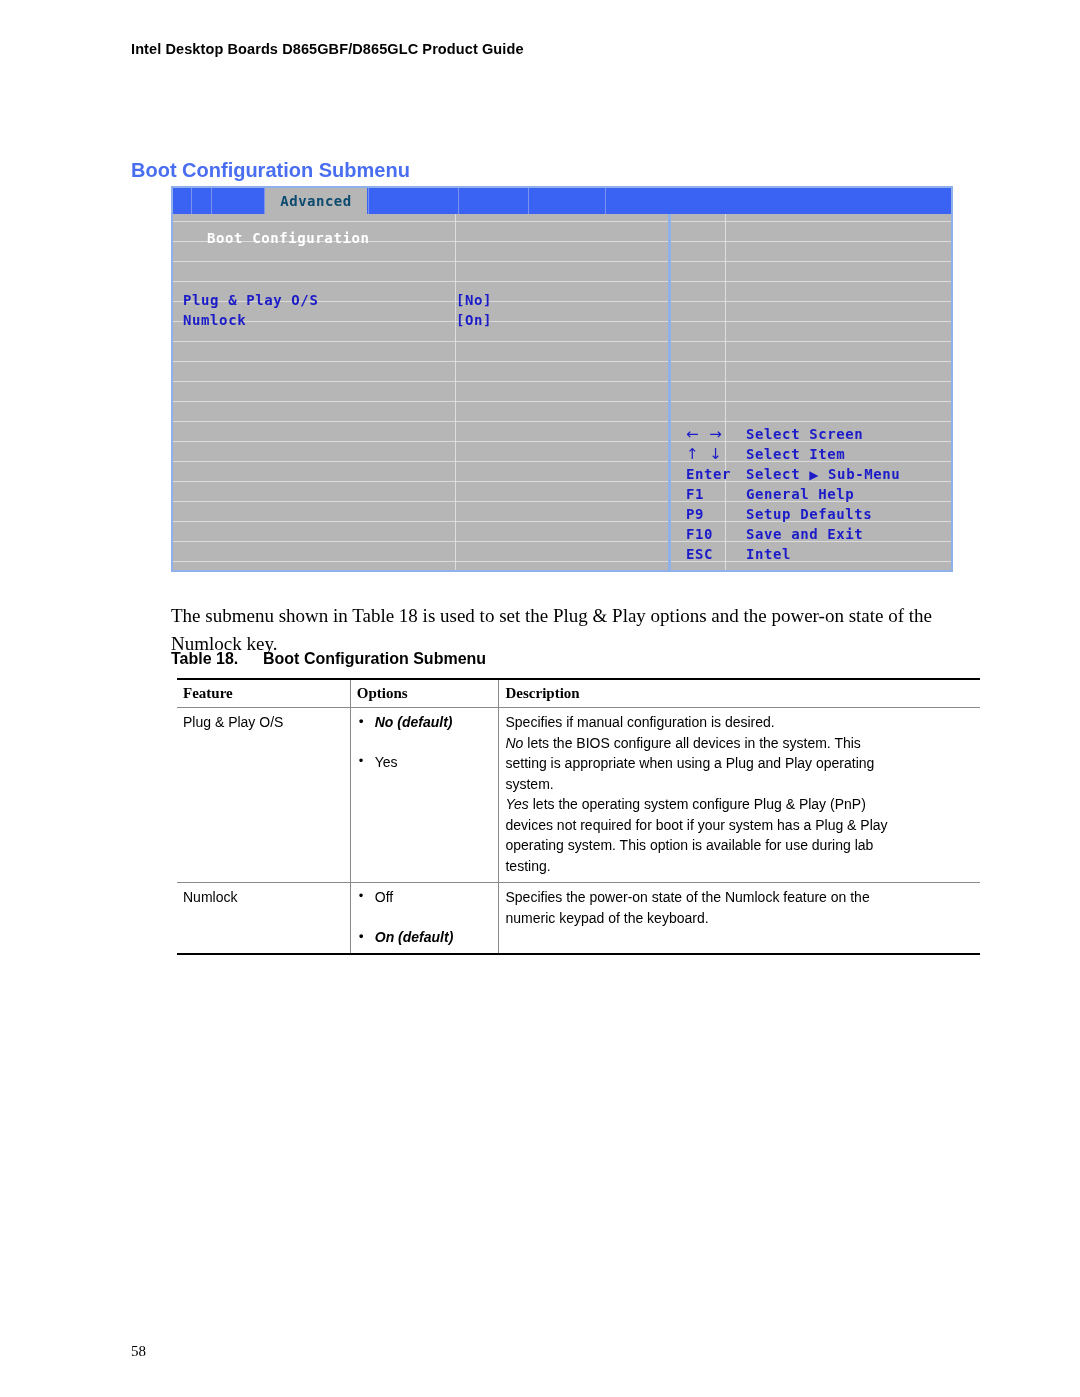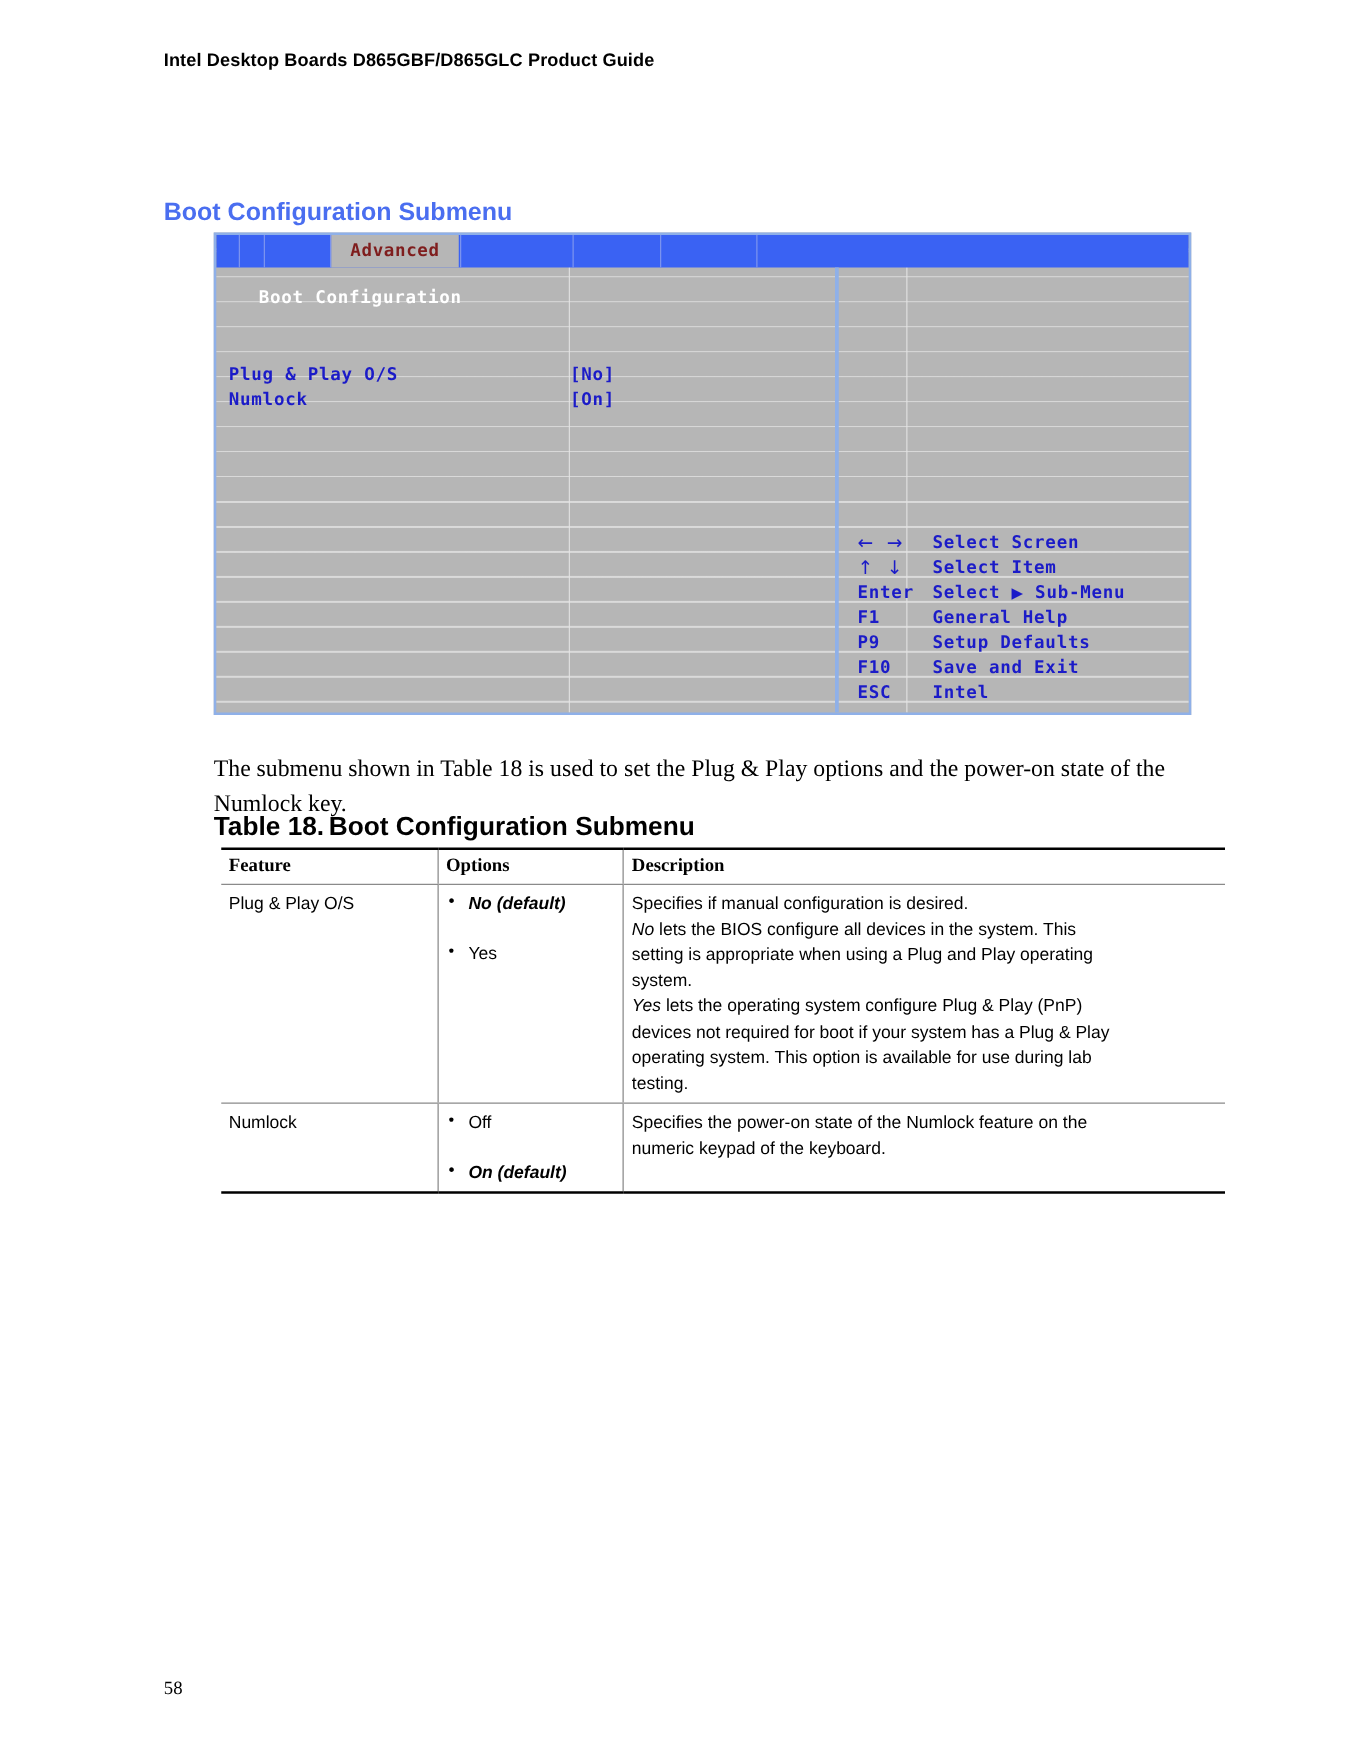--- a/index.html
+++ b/index.html
@@ -85,21 +85,21 @@
     width: 1px;
     background: #7b93ef;
   }
   .bios-tab-active {
     position: absolute;
     left: 92px;
     top: 0;
     width: 102px;
     height: 26px;
     background: #b6b6b6;
-    color: #7f1d1d;
+    color: #0c4a6e;
     font-weight: bold;
     font-size: 14px;
     line-height: 26px;
     text-align: center;
     letter-spacing: 0.5px;
   }
 
   
   .bios-body {
     position: absolute;
@@ -191,21 +191,21 @@
     color: #000;
   }
 
   
   .table-caption {
     position: absolute;
     left: 171px;
     top: 650px;
     font-family: "Liberation Sans", sans-serif;
     font-weight: bold;
-    font-size: 21px;
+    font-size: 16px;
     white-space: nowrap;
   }
   .table-caption .cap-num { display: inline-block; width: 92px; }
 
   
   .data-table {
     position: absolute;
     left: 177px;
     top: 678px;
     width: 803px;

